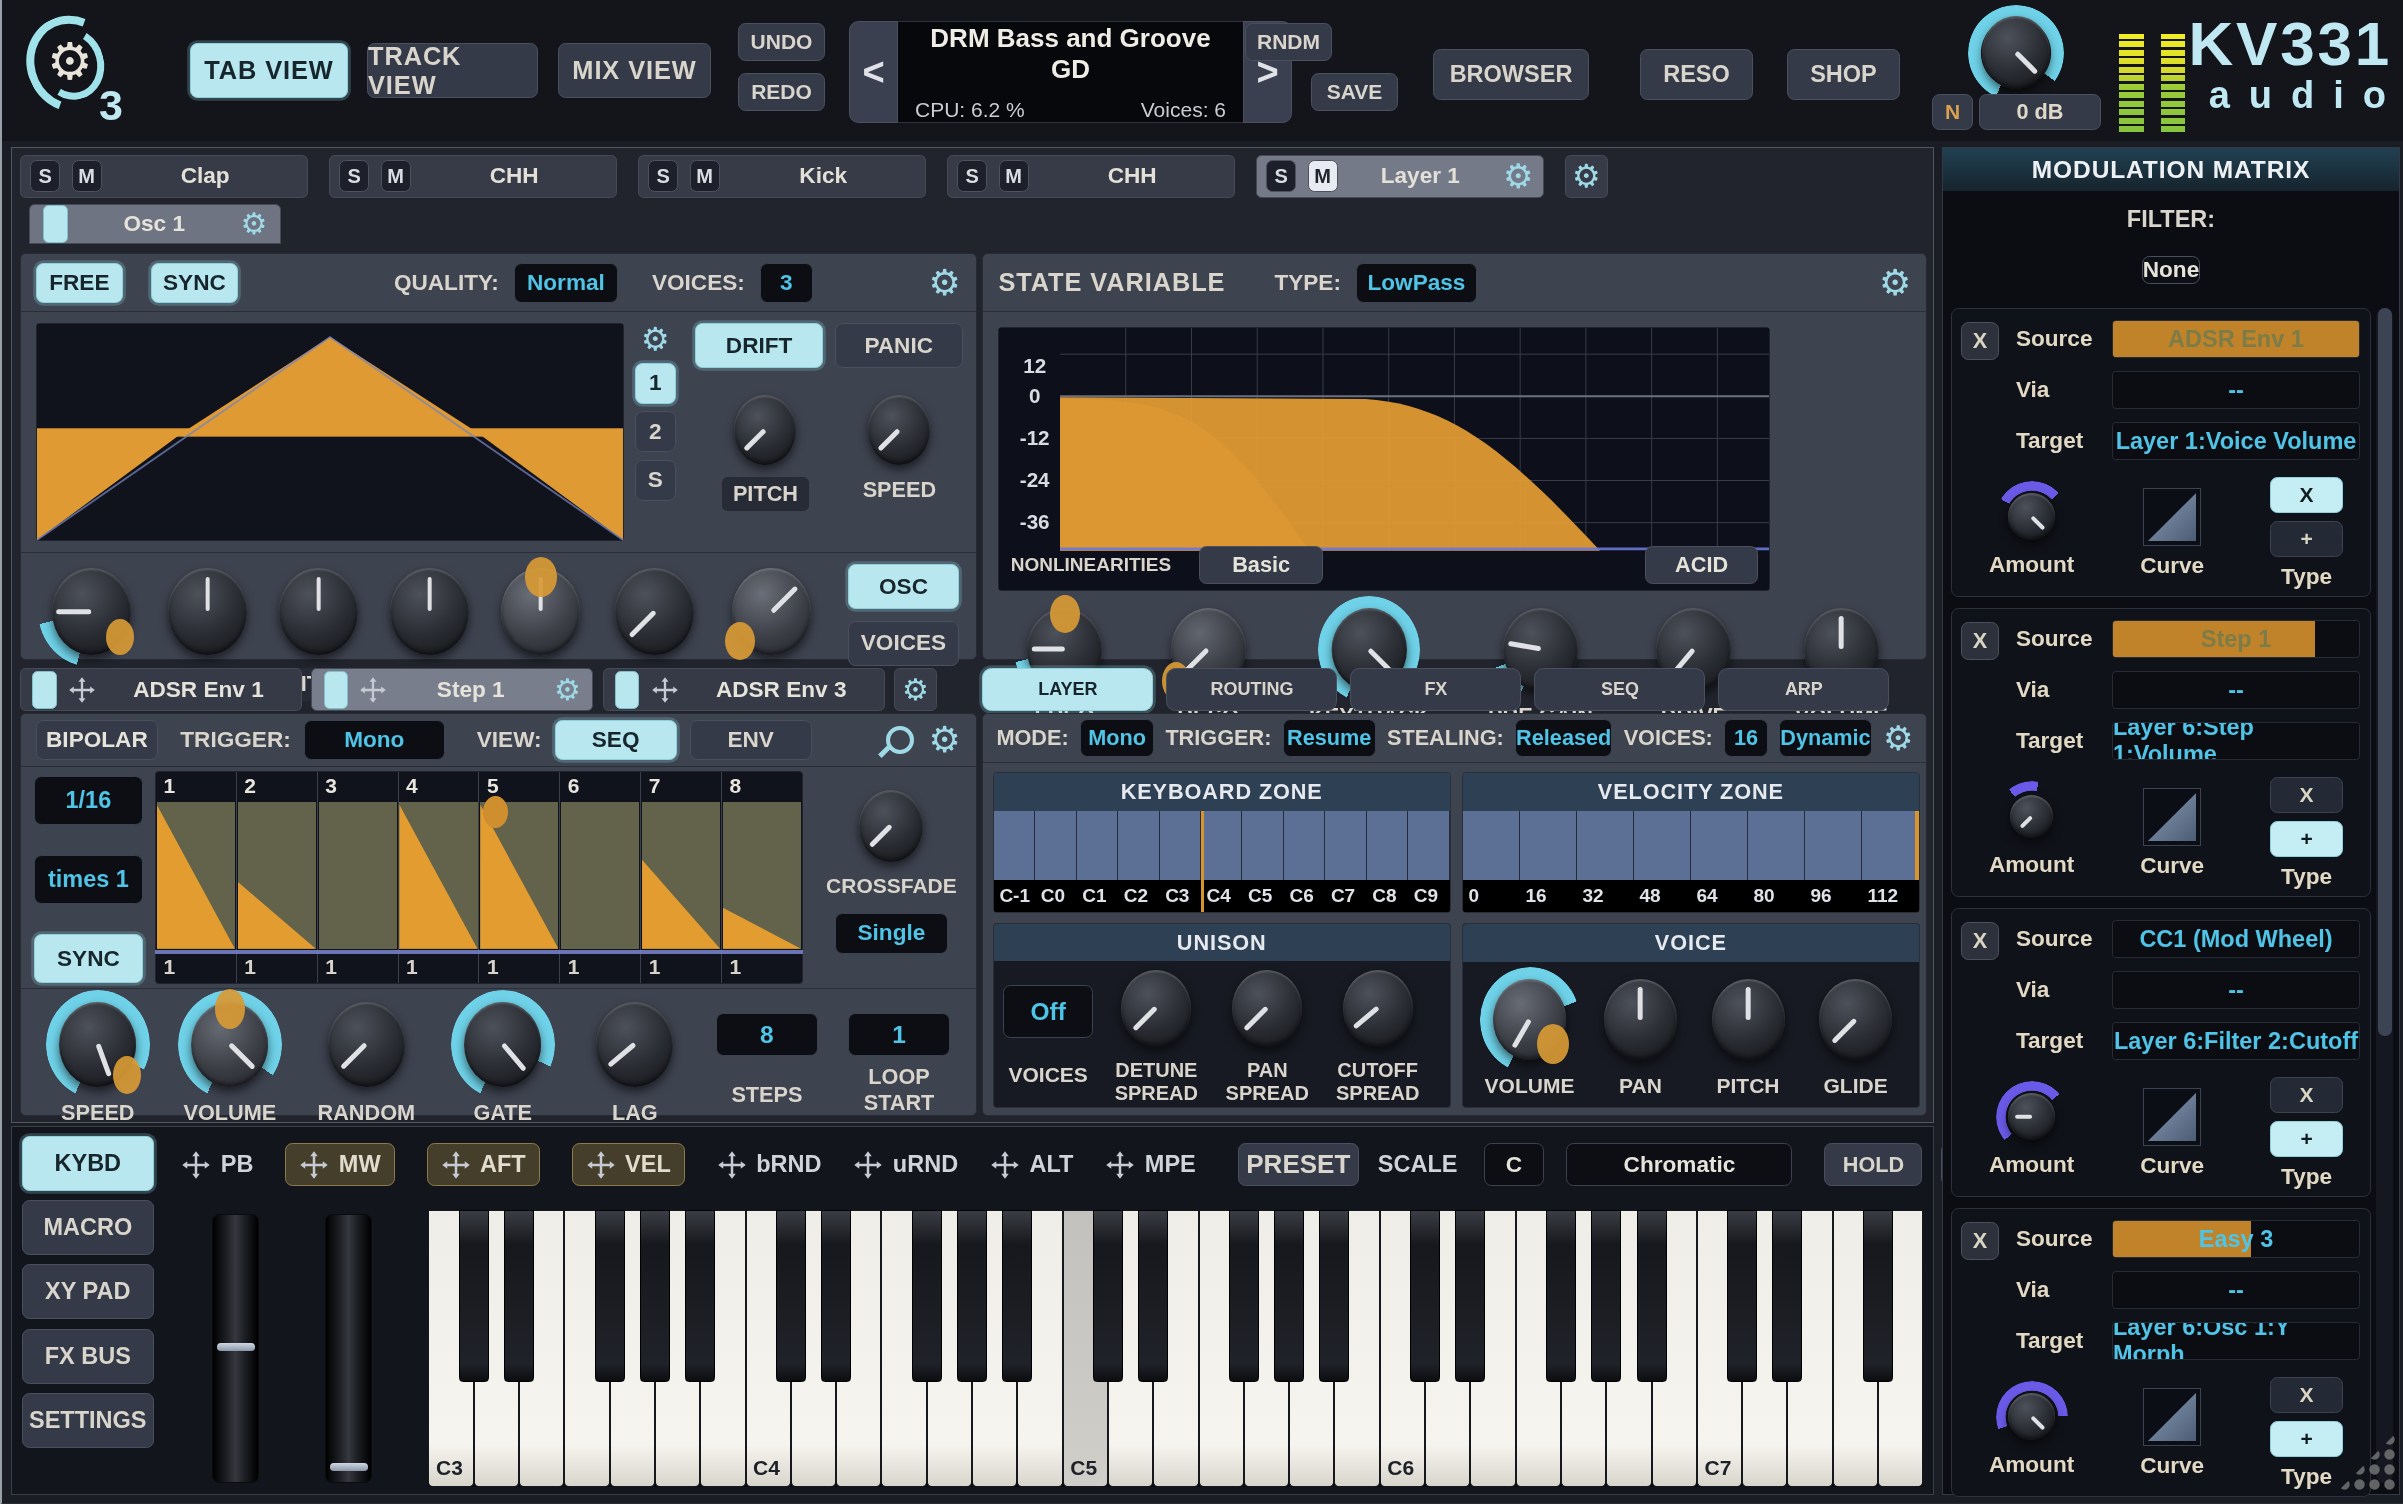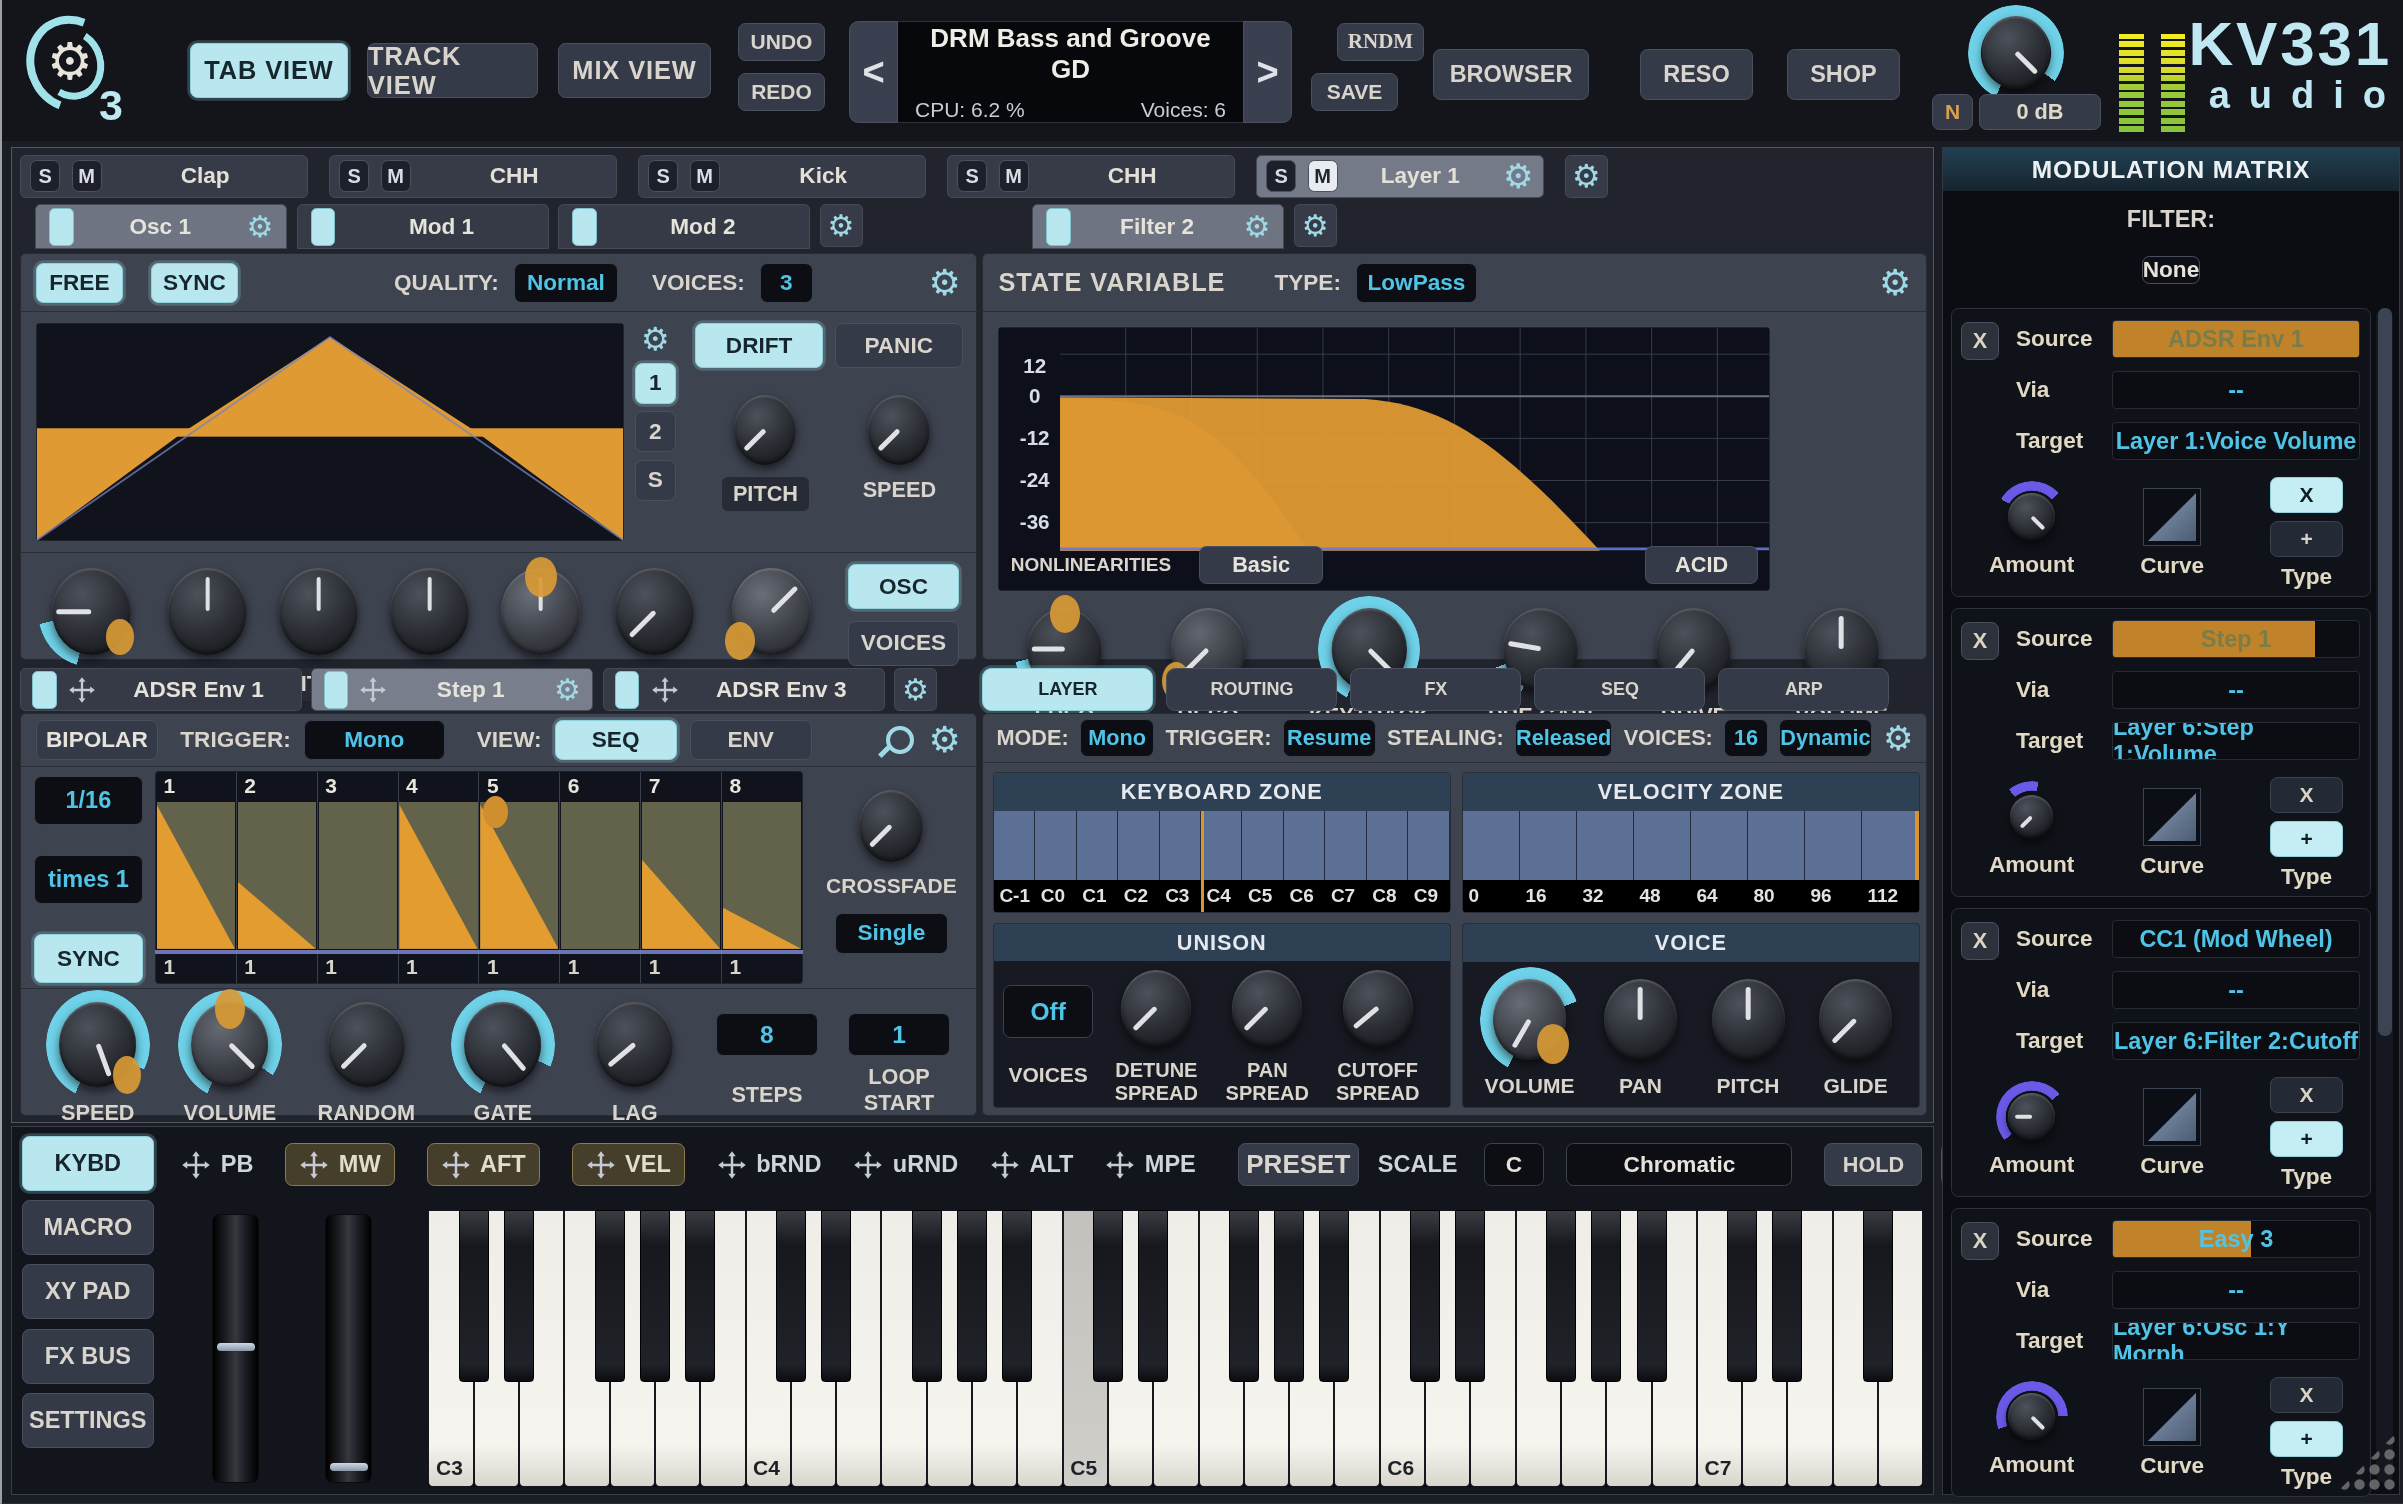--- a/index.html
+++ b/index.html
@@ -75,21 +75,21 @@
   .layerrow { position:absolute; left:7.5px; top:5.6px; height:45px; display:flex; gap:21px; align-items:center; }
   .layertab { display:flex; align-items:center; gap:11.3px; width:288px; height:43px;
     background:#363b47; border:0.9px solid #454a56; border-radius:5.6px; padding:0 9.4px; }
   .layertab.sel { background:#747a88; }
   .smbadge { display:flex; align-items:center; justify-content:center; width:30px; height:32px;
     background:#1d202a; border:1.9px solid #4c525e; border-radius:6.6px; color:#d9dde3;
     font-weight:bold; font-size:20px; }
   .layertab .name { flex:1; text-align:center; font-size:22.6px; font-weight:bold; color:#e3e0d8; }
   .sq-gearbtn { display:flex; align-items:center; justify-content:center; width:43px; height:43px;
     background:#363b47; border:0.9px solid #454a56; border-radius:5.6px; }
-  .subrow { position:absolute; left:23px; top:56px; height:47px; display:flex; gap:9.4px; align-items:flex-start; }
+  .subrow { position:absolute; left:17px; top:56px; height:47px; display:flex; gap:9.4px; align-items:flex-end;flex-direction:column; }
   .subtab { display:flex; align-items:center; gap:13px; width:252px; height:45px;
     background:#353a46; border:0.9px solid #454a56; border-radius:5.6px 5.6px 0 0; padding:0 13px; }
   .subtab.sel { background:#6e7482; }
   .subtab .name { flex:1; text-align:center; font-size:22.6px; font-weight:bold; color:#e6e3db; }
   
   .oscpanel { left:7.5px; top:105px; width:957px; height:407px; }
   .paneltop { display:flex; align-items:center; height:58px; border-bottom:1.9px solid #2a2e38; padding:0 15px; gap:15px; }
   .oscbody { position:relative; height:241px; border-bottom:1.9px solid #2a2e38; }
   .wavedisp { position:absolute; left:15px; top:11.3px; width:588px; height:218px; }
   .wavedisp svg { width:100%; height:100%; display:block; }
@@ -234,21 +234,21 @@
       <div class="navarrow left">&lt;</div>
       <div class="presetbox">
         <div class="presetname">DRM Bass and Groove GD</div>
         <div class="presetmeta">
           <span>CPU: 6.2 %</span>
           <span>Voices: 6</span>
         </div>
       </div>
       <div class="navarrow right">&gt;</div>
     </div>
-    <div class="btn smallbtn" style="left:1335px;top:22.6px;font-family:Liberation Serif, serif;">RNDM</div>
+    <div class="btn smallbtn" style="left:1243px;top:22.6px;">RNDM</div>
     <div class="btn smallbtn" style="left:1309px;top:73px;">SAVE</div>
     <div class="btn" style="position:absolute;left:1431px;top:49px;width:156px;height:51px;font-size:23.5px;">BROWSER</div>
     <div class="btn" style="position:absolute;left:1638px;top:49px;width:113px;height:51px;font-size:23.5px;">RESO</div>
     <div class="btn" style="position:absolute;left:1785px;top:49px;width:113px;height:51px;font-size:23.5px;">SHOP</div>
 
     <div class="kwrap" style="position:absolute;left:1974px;top:13px;width:79px;height:79px;">
       <div class="ring" style="--af:205deg;--as:78%;"></div>
       <div class="knob" style="width:68px;height:73px;">
           <div class="ptr" style="--a:135deg;"></div>
         </div>

